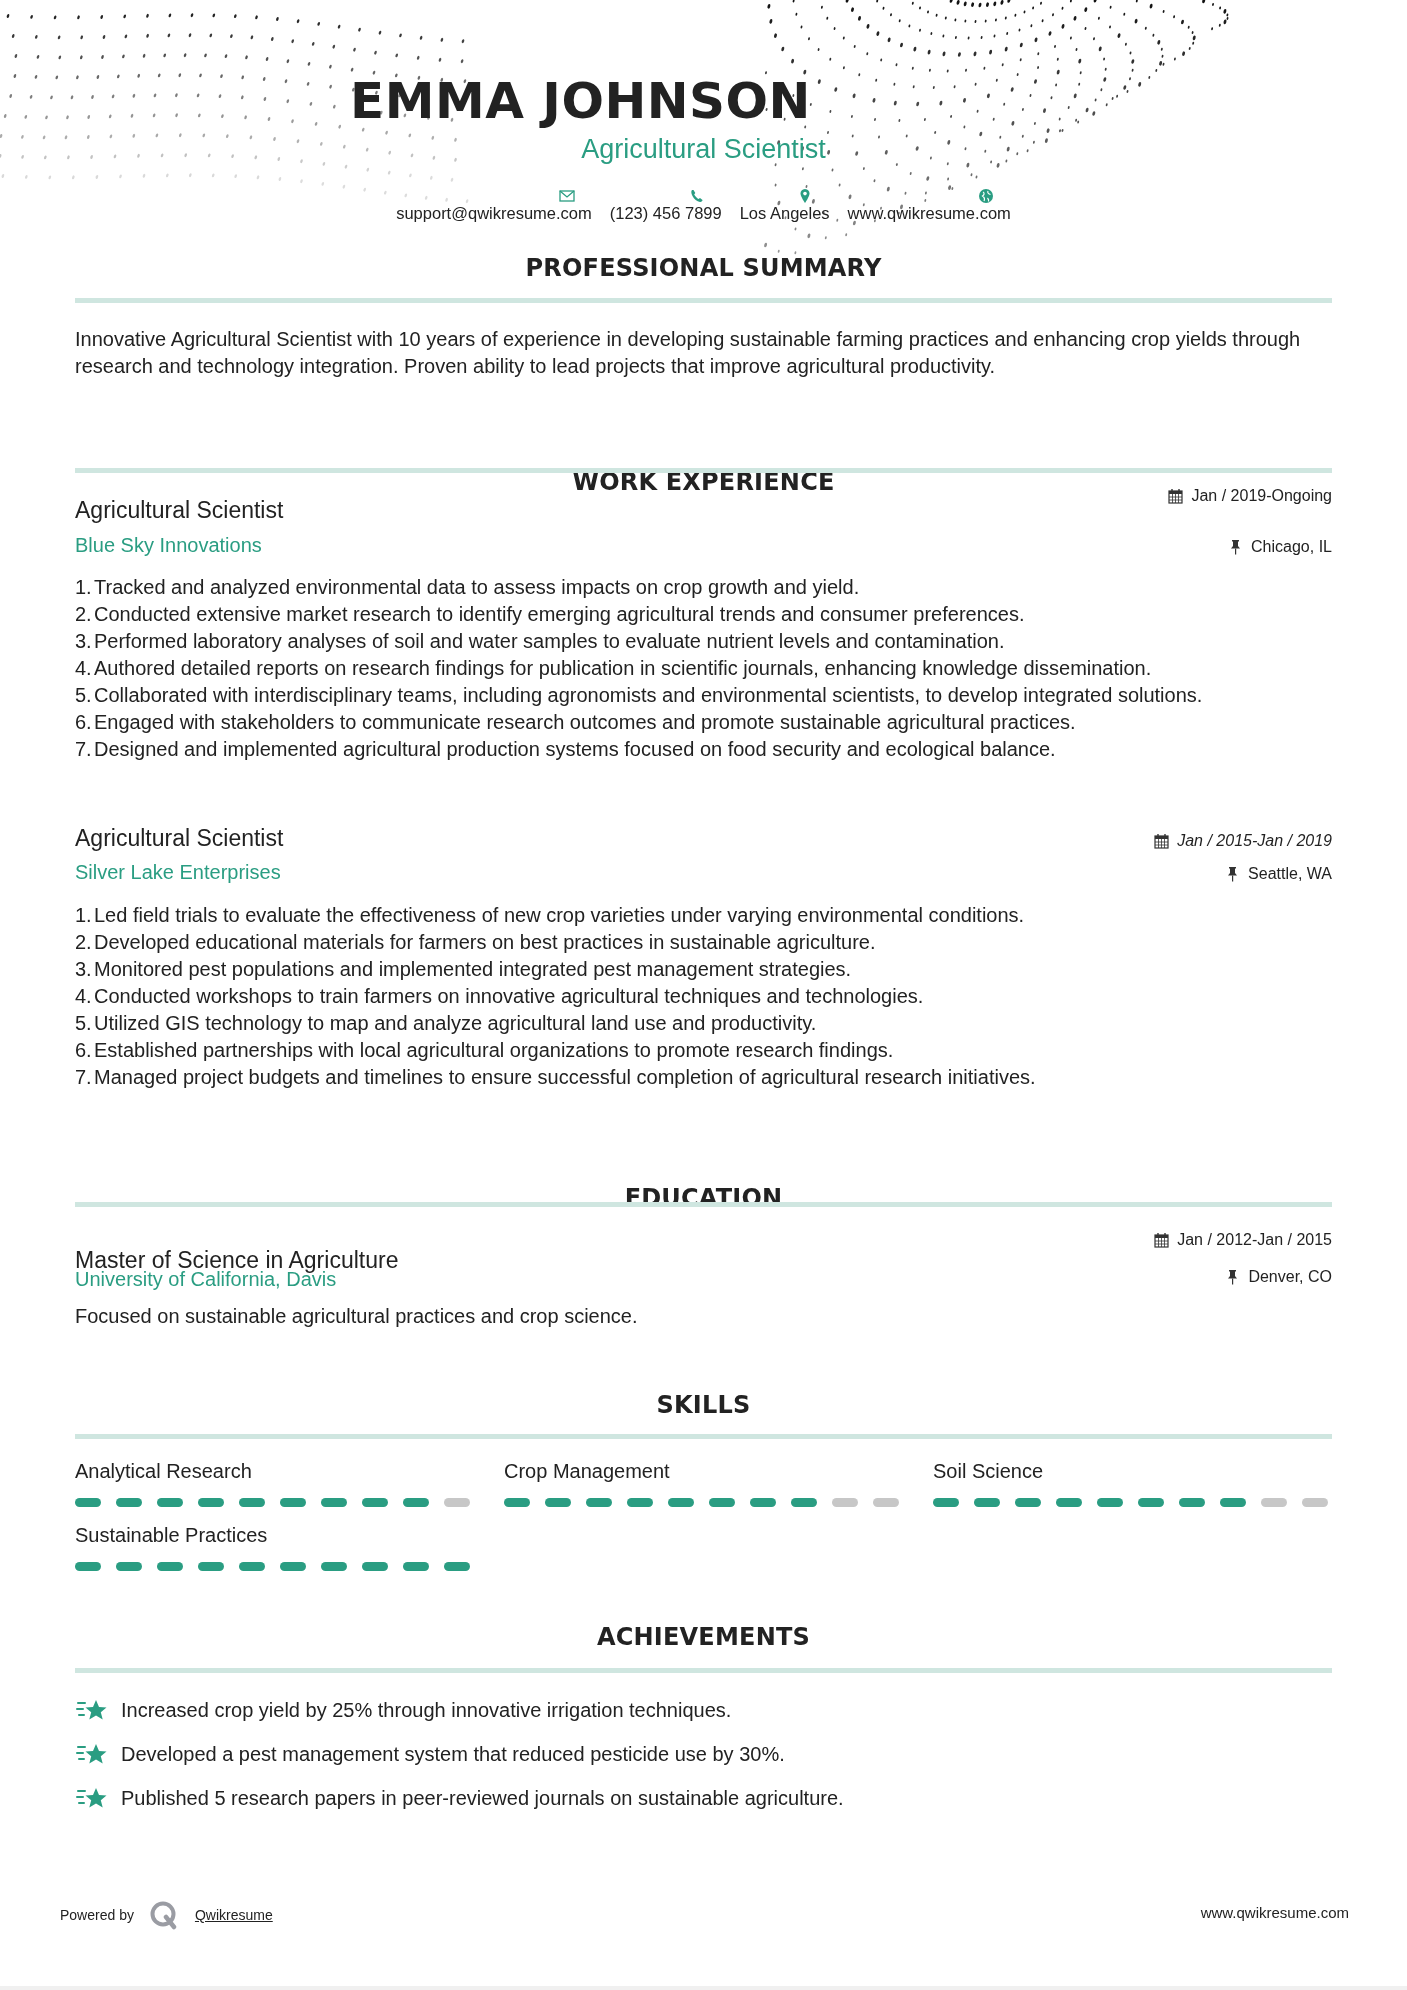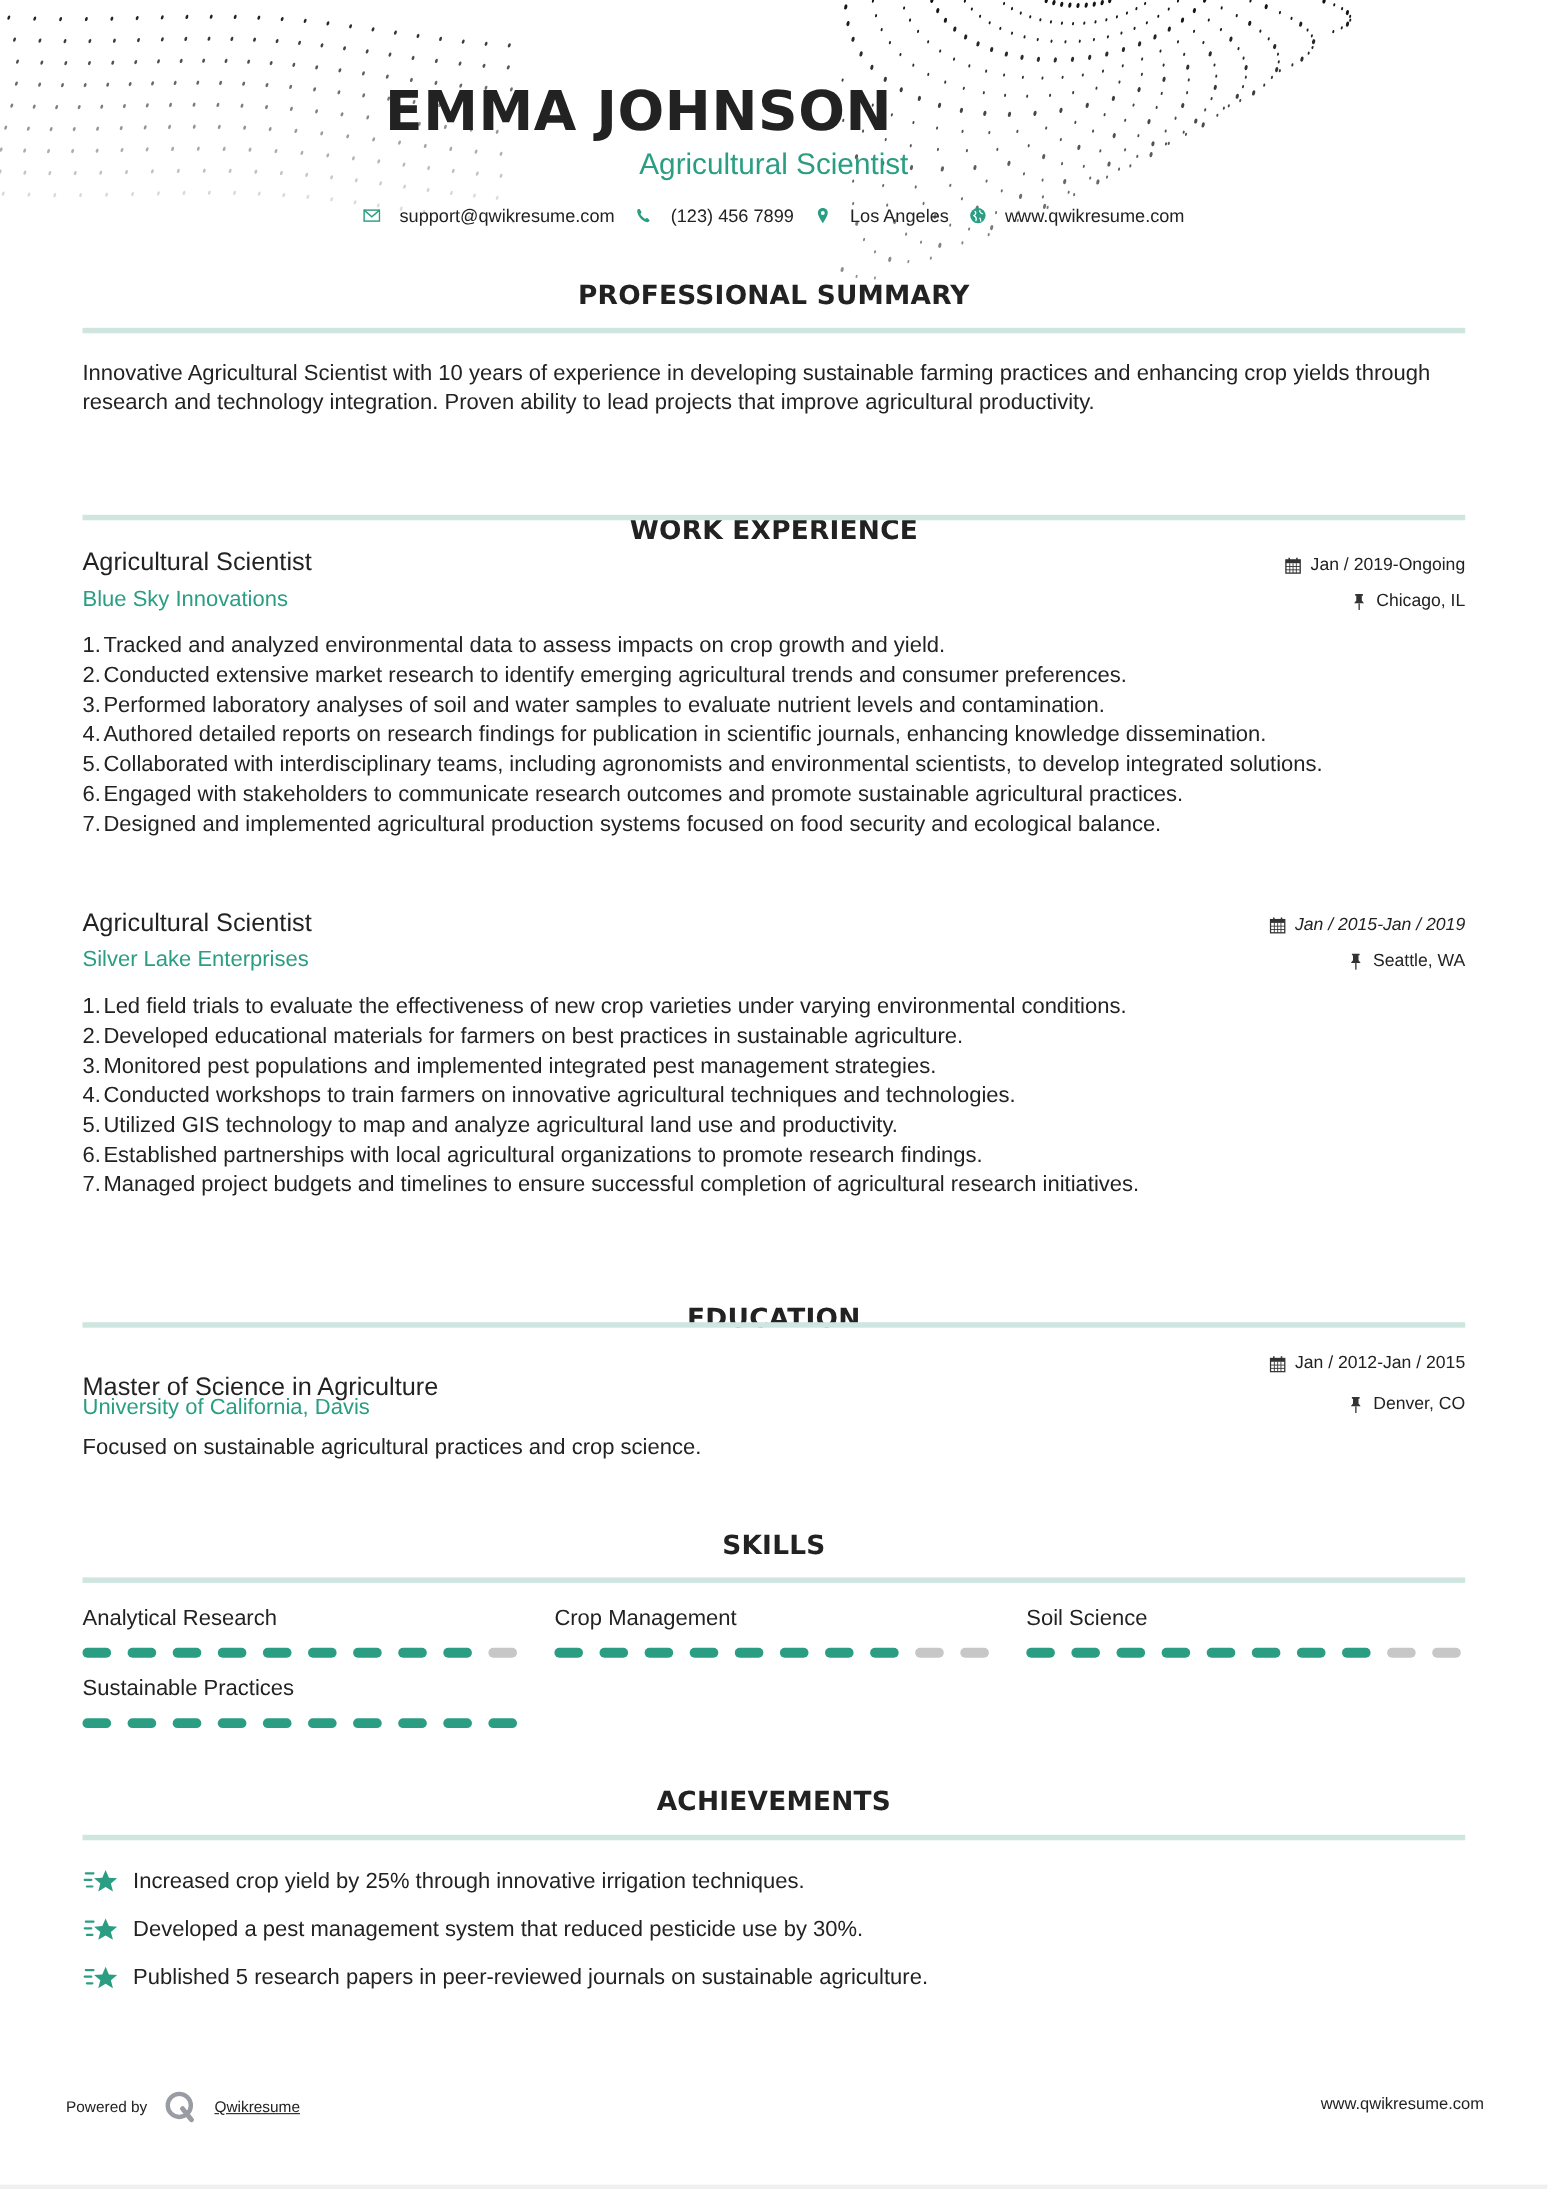--- a/index.html
+++ b/index.html
@@ -8,21 +8,21 @@
 
   .dots { position: absolute; left: 0; top: 0; width: 1407px; height: 460px; z-index: 0; pointer-events: none; }
 
   .page { position: absolute; left: 0; top: 0; width: 1407px; height: 1990px; z-index: 1; }
 
   .name { position: absolute; left: 0; width: 1161px; top: 72px; text-align: center;
           font-family: "DejaVu Sans", sans-serif; font-weight: 700; font-size: 50px; letter-spacing: 0.5px; color: #222; }
   .jobtitle { position: absolute; left: 0; width: 1407px; top: 134px; text-align: center;
           font-size: 27px; color: #2a9d82; }
   .contacts { position: absolute; left: 0; width: 1407px; top: 188px; display: flex; justify-content: center; align-items: center; gap: 0; font-size: 16.5px; color: #222; }
-  .contact { display: flex; align-items: flex-start; margin: 0 9px; }
+  .contact { display: flex; align-items: flex-end; margin: 0 9px; flex-direction: column; }
   .contact .ic { width: 16px; height: 16px; margin-right: 17px; display: inline-block; }
   .contact .ic svg { width: 16px; height: 16px; display: block; }
 
   .section-head { position: absolute; left: 75px; width: 1257px; text-align: center;
           font-family: "DejaVu Sans", sans-serif; font-weight: 700; font-size: 24px; color: #222; letter-spacing: 0.2px; }
   .rule { position: absolute; left: 75px; width: 1257px; height: 5px; background: #cfe6e0; }
 
   .para { position: absolute; left: 75px; width: 1257px; font-size: 20px; line-height: 27px; color: #222; }
 
   .entry-title { position: absolute; left: 75px; font-size: 23px; color: #222; }
@@ -574,21 +574,21 @@
 
   <div class="section-head" style="top:254px;">PROFESSIONAL SUMMARY</div>
   <div class="rule" style="top:298px;"></div>
   <div class="para" style="top:326px;">Innovative Agricultural Scientist with 10 years of experience in developing sustainable farming practices and enhancing crop yields through research and technology integration. Proven ability to lead projects that improve agricultural productivity.</div>
 
   <div class="section-head" style="top:446px;margin-top:22px;">WORK EXPERIENCE</div>
   <div class="rule" style="top:468px;"></div>
 
   <div class="entry-title" style="top:497px;">Agricultural Scientist</div>
   <div class="entry-org" style="top:534px;">Blue Sky Innovations</div>
-  <div class="entry-meta" style="top:505px;">
+  <div class="entry-meta" style="top:487px;">
     <span class="ic">
       <svg viewBox="0 0 15 16">
           <rect x="1" y="3" width="13" height="12" fill="none" stroke="#333" stroke-width="1.2"></rect>
           <rect x="1" y="3" width="13" height="3" fill="#333"></rect>
           <line x1="4" y1="1" x2="4" y2="4" stroke="#333" stroke-width="1.4"></line>
           <line x1="11" y1="1" x2="11" y2="4" stroke="#333" stroke-width="1.4"></line>
           <path d="M1 9 H14 M1 12 H14 M4.5 6 V15 M7.5 6 V15 M10.5 6 V15" stroke="#333" stroke-width="0.8"></path>
         </svg>
     </span>
     <span>Jan / 2019-Ongoing</span>

